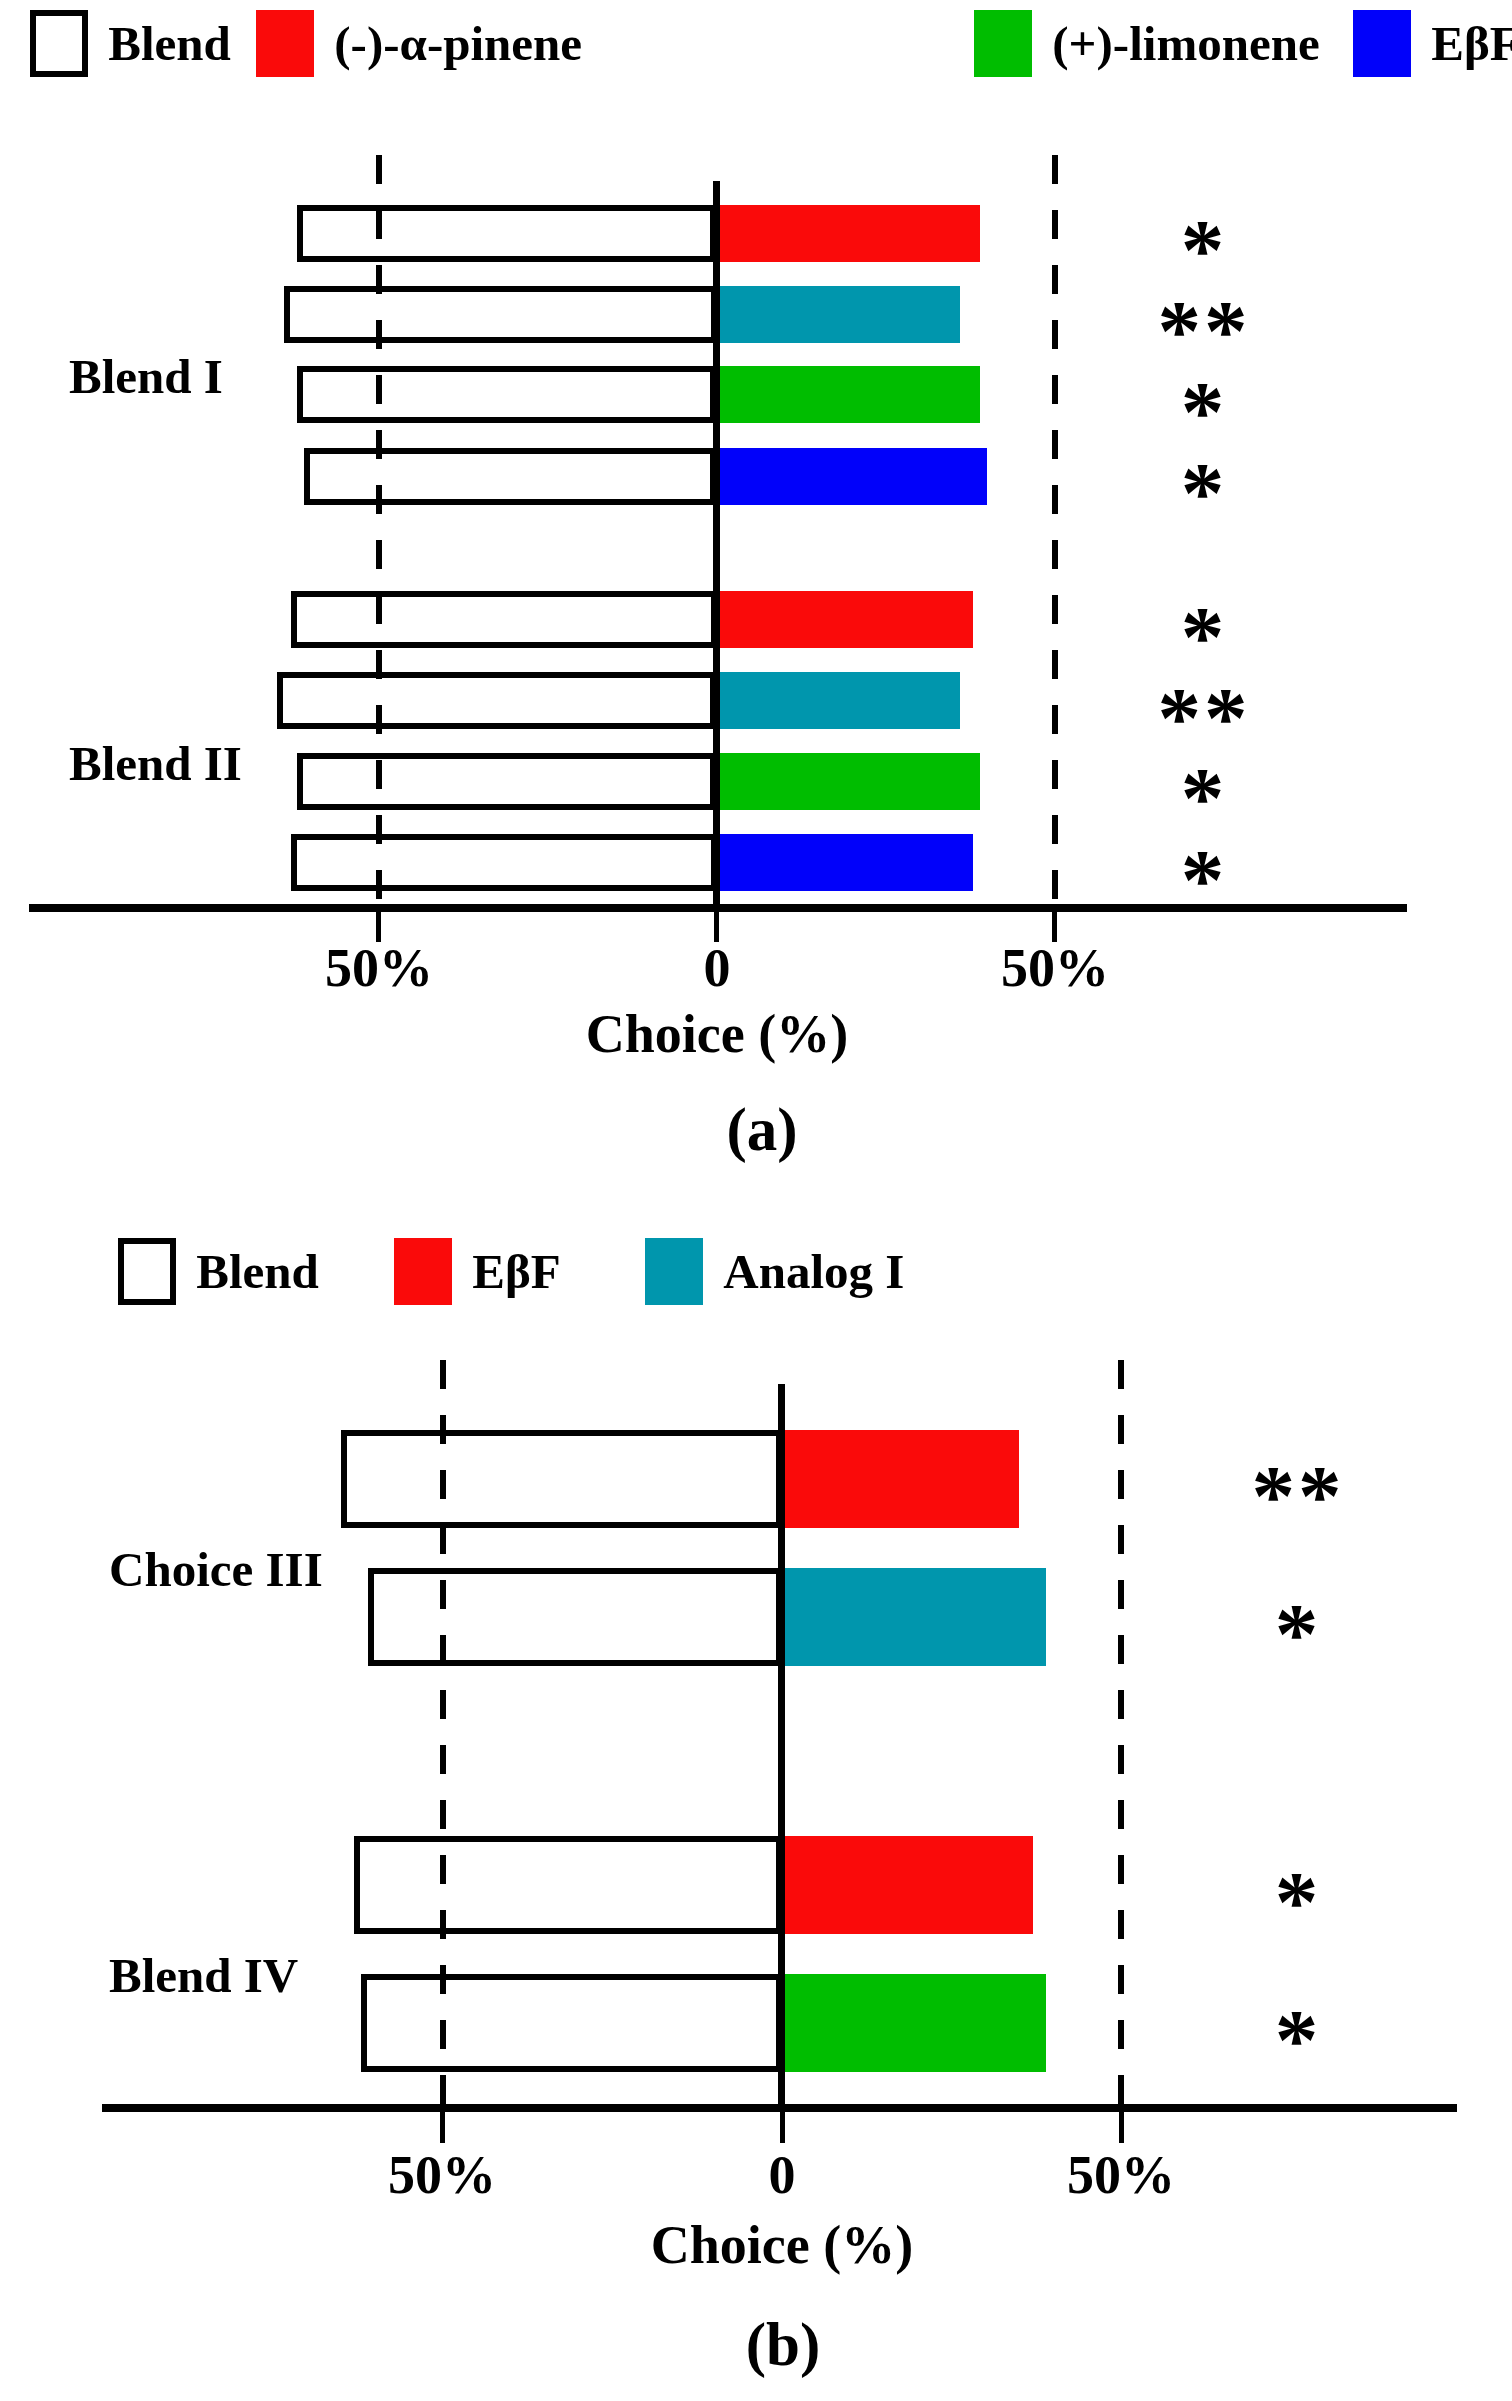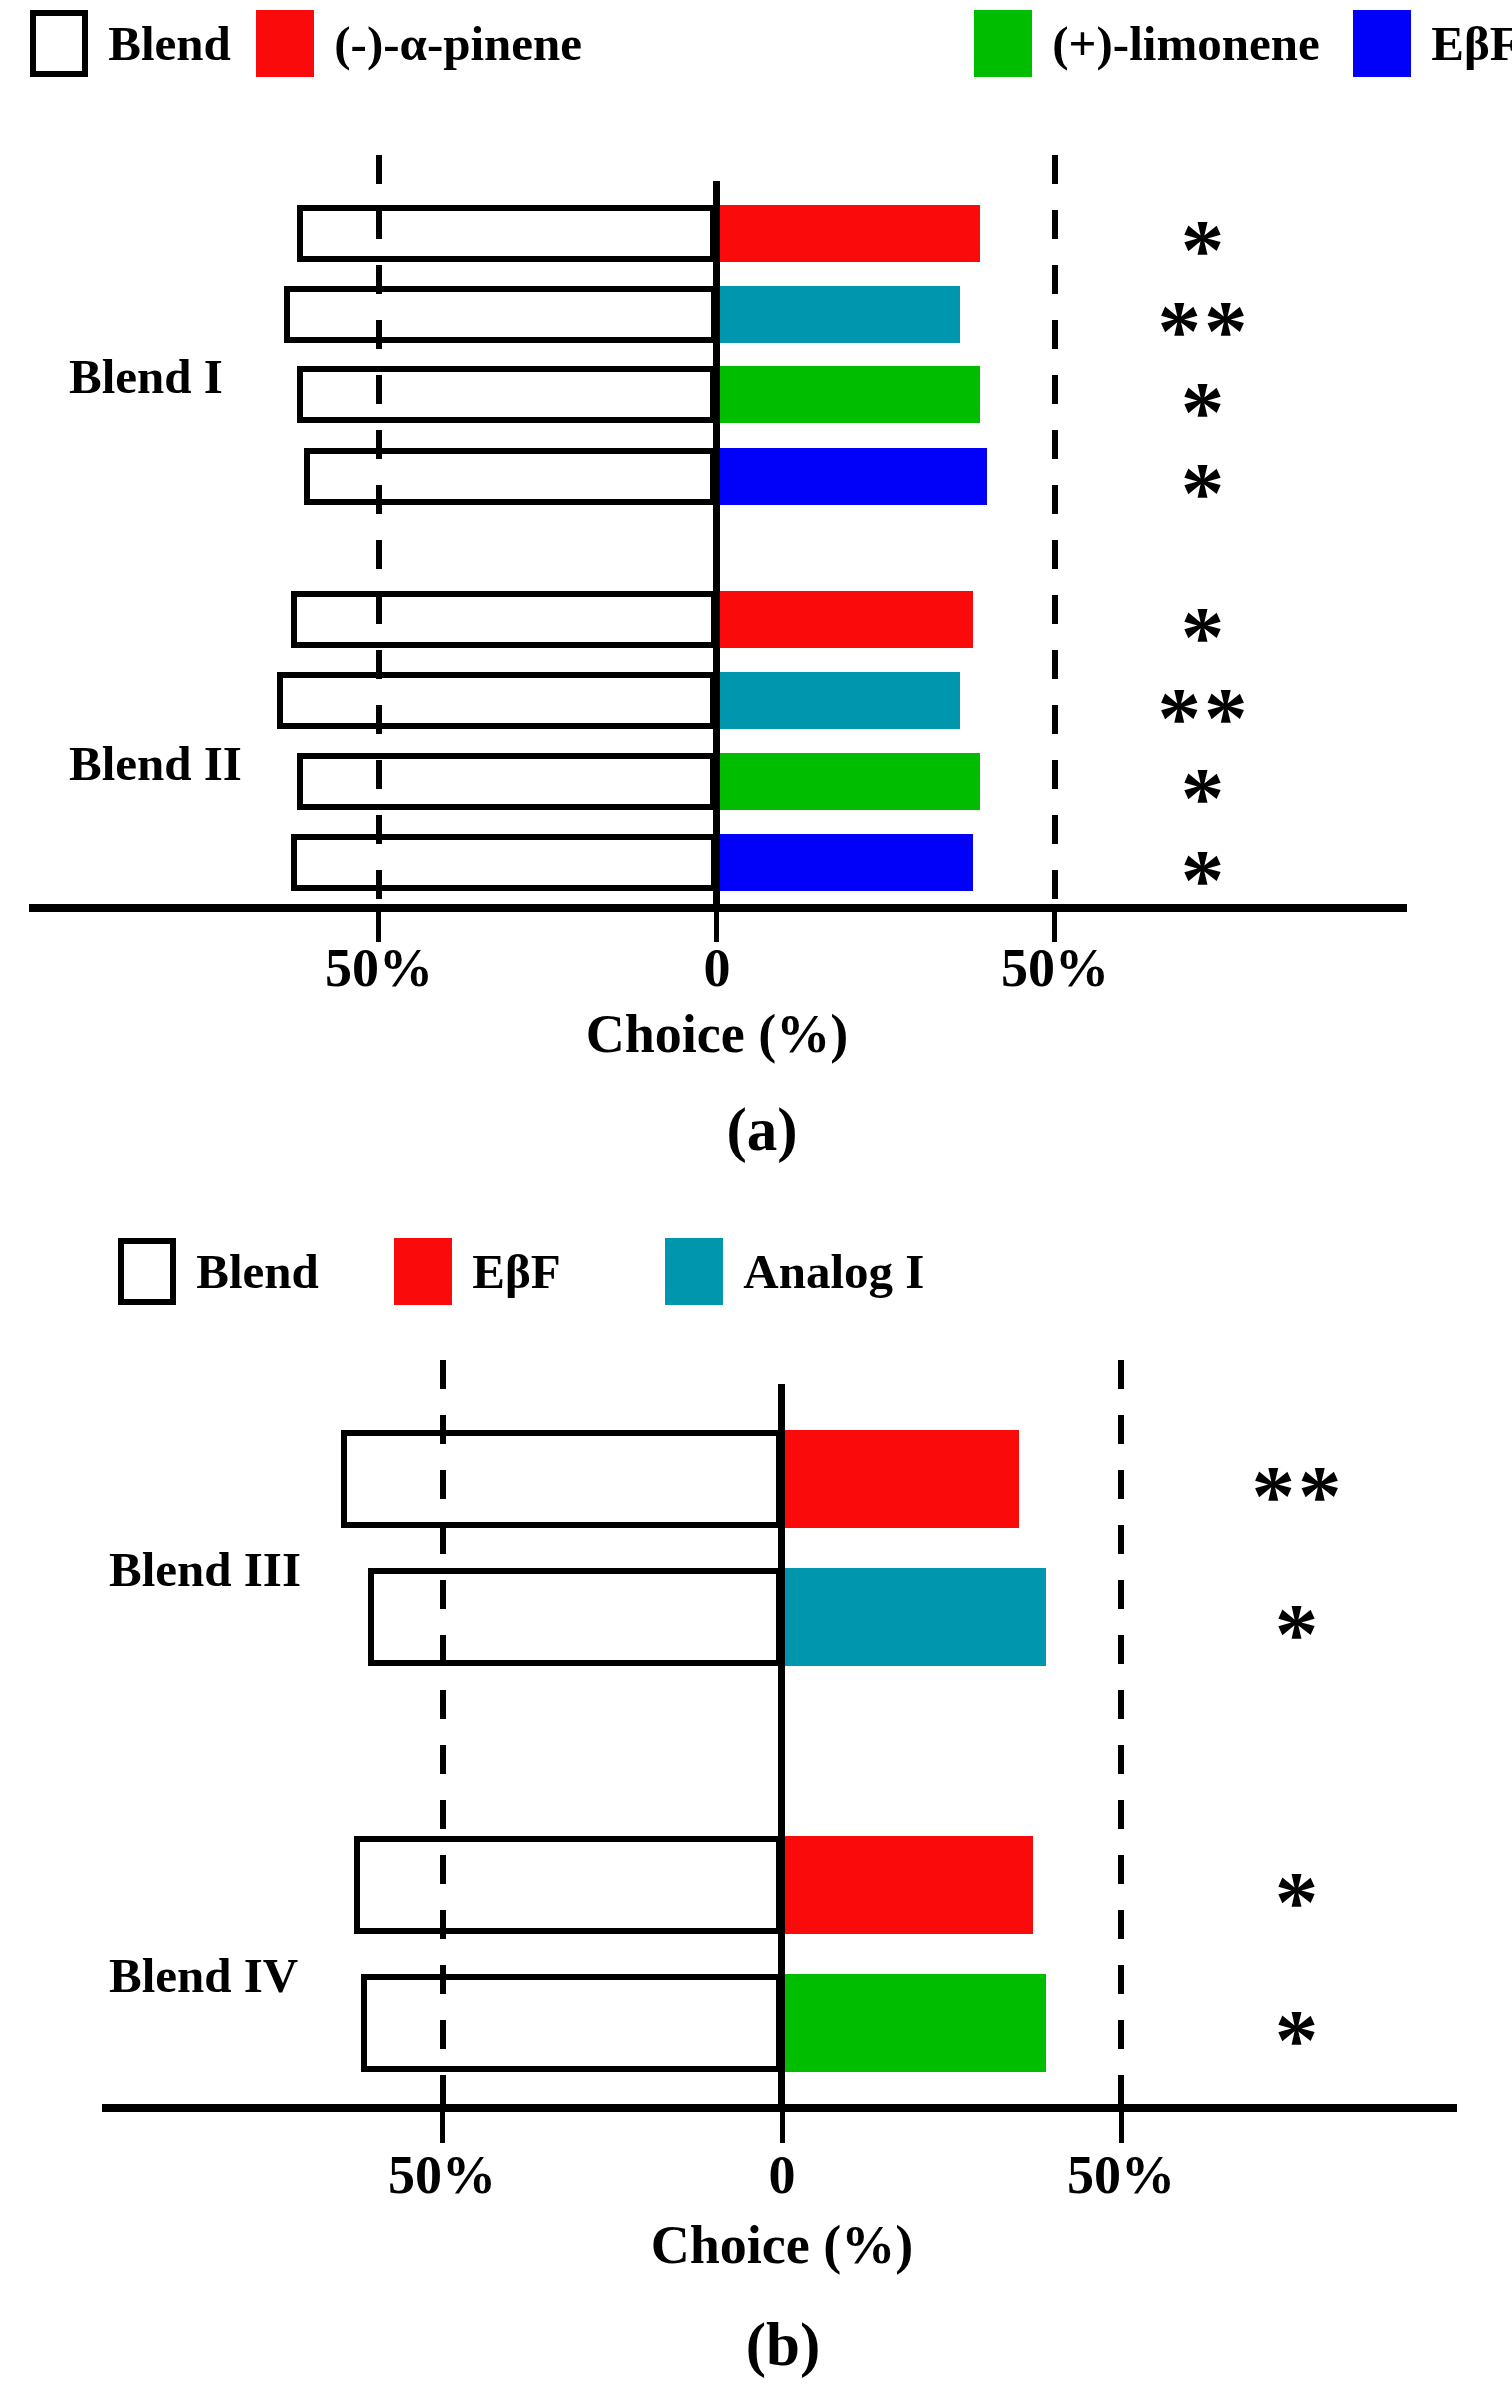--- a/index.html
+++ b/index.html
@@ -111,21 +111,21 @@
     </div>
   <div class="abs" style="left:0;top:0;width:1512px;height:2401px;">
       <div class="abs legend-item" style="left: 118px; top: 1235px; height: 73px;">
         <span class="legend-swatch" style="background: rgb(255, 255, 255); border: 6.5px solid rgb(0, 0, 0); box-sizing: border-box;"></span>
         <span class="legend-label">Blend</span>
       </div>
       <div class="abs legend-item" style="left: 394px; top: 1235px; height: 73px;">
         <span class="legend-swatch" style="background: rgb(250, 10, 10);"></span>
         <span class="legend-label">EβF</span>
       </div>
-      <div class="abs legend-item" style="left: 665px; top: 1235px; height: 73px;">
+      <div class="abs legend-item" style="left: 645px; top: 1235px; height: 73px;">
         <span class="legend-swatch" style="background: rgb(0, 150, 173);"></span>
         <span class="legend-label">Analog I</span>
       </div>
       <div class="abs vdash" style="left: 440px; top: 1360px; height: 748px;"></div>
       <div class="abs vdash" style="left: 1118px; top: 1360px; height: 748px;"></div>
       <div class="abs vline" style="left: 778px; top: 1384px; height: 724px;"></div>
       <div class="abs hline" style="left: 102px; top: 2104px; width: 1355px;"></div>
       <div class="abs tick" style="left: 440px; top: 2108px; height: 35px;"></div>
       <div class="abs tick-label" style="left: 326px; top: 2148px;">50%</div>
       <div class="abs tick" style="left: 780px; top: 2108px; height: 35px;"></div>
@@ -135,21 +135,21 @@
       <div class="abs blend-bar" style="left: 341px; top: 1430px; width: 441px; height: 98px;"></div>
       <div class="abs comp-bar" style="left: 785px; top: 1430px; width: 234px; height: 98px; background: rgb(250, 10, 10);"></div>
       <div class="abs sig" style="left: 1218px; top: 1421px; width: 160px; height: 116px;">
         <span>**</span>
       </div>
       <div class="abs blend-bar" style="left: 368px; top: 1568px; width: 414px; height: 98px;"></div>
       <div class="abs comp-bar" style="left: 785px; top: 1568px; width: 261px; height: 98px; background: rgb(0, 150, 173);"></div>
       <div class="abs sig" style="left: 1218px; top: 1559px; width: 160px; height: 116px;">
         <span>*</span>
       </div>
-      <div class="abs group-label" style="left: 109px; top: 1515px; height: 65px;">Blend III</div>
+      <div class="abs group-label" style="left: 109px; top: 1515px; height: 65px;">Choice III</div>
       <div class="abs blend-bar" style="left: 354px; top: 1836px; width: 428px; height: 98px;"></div>
       <div class="abs comp-bar" style="left: 785px; top: 1836px; width: 248px; height: 98px; background: rgb(250, 10, 10);"></div>
       <div class="abs sig" style="left: 1218px; top: 1827px; width: 160px; height: 116px;">
         <span>*</span>
       </div>
       <div class="abs blend-bar" style="left: 361px; top: 1974px; width: 421px; height: 98px;"></div>
       <div class="abs comp-bar" style="left: 785px; top: 1974px; width: 261px; height: 98px; background: rgb(0, 189, 0);"></div>
       <div class="abs sig" style="left: 1218px; top: 1965px; width: 160px; height: 116px;">
         <span>*</span>
       </div>

